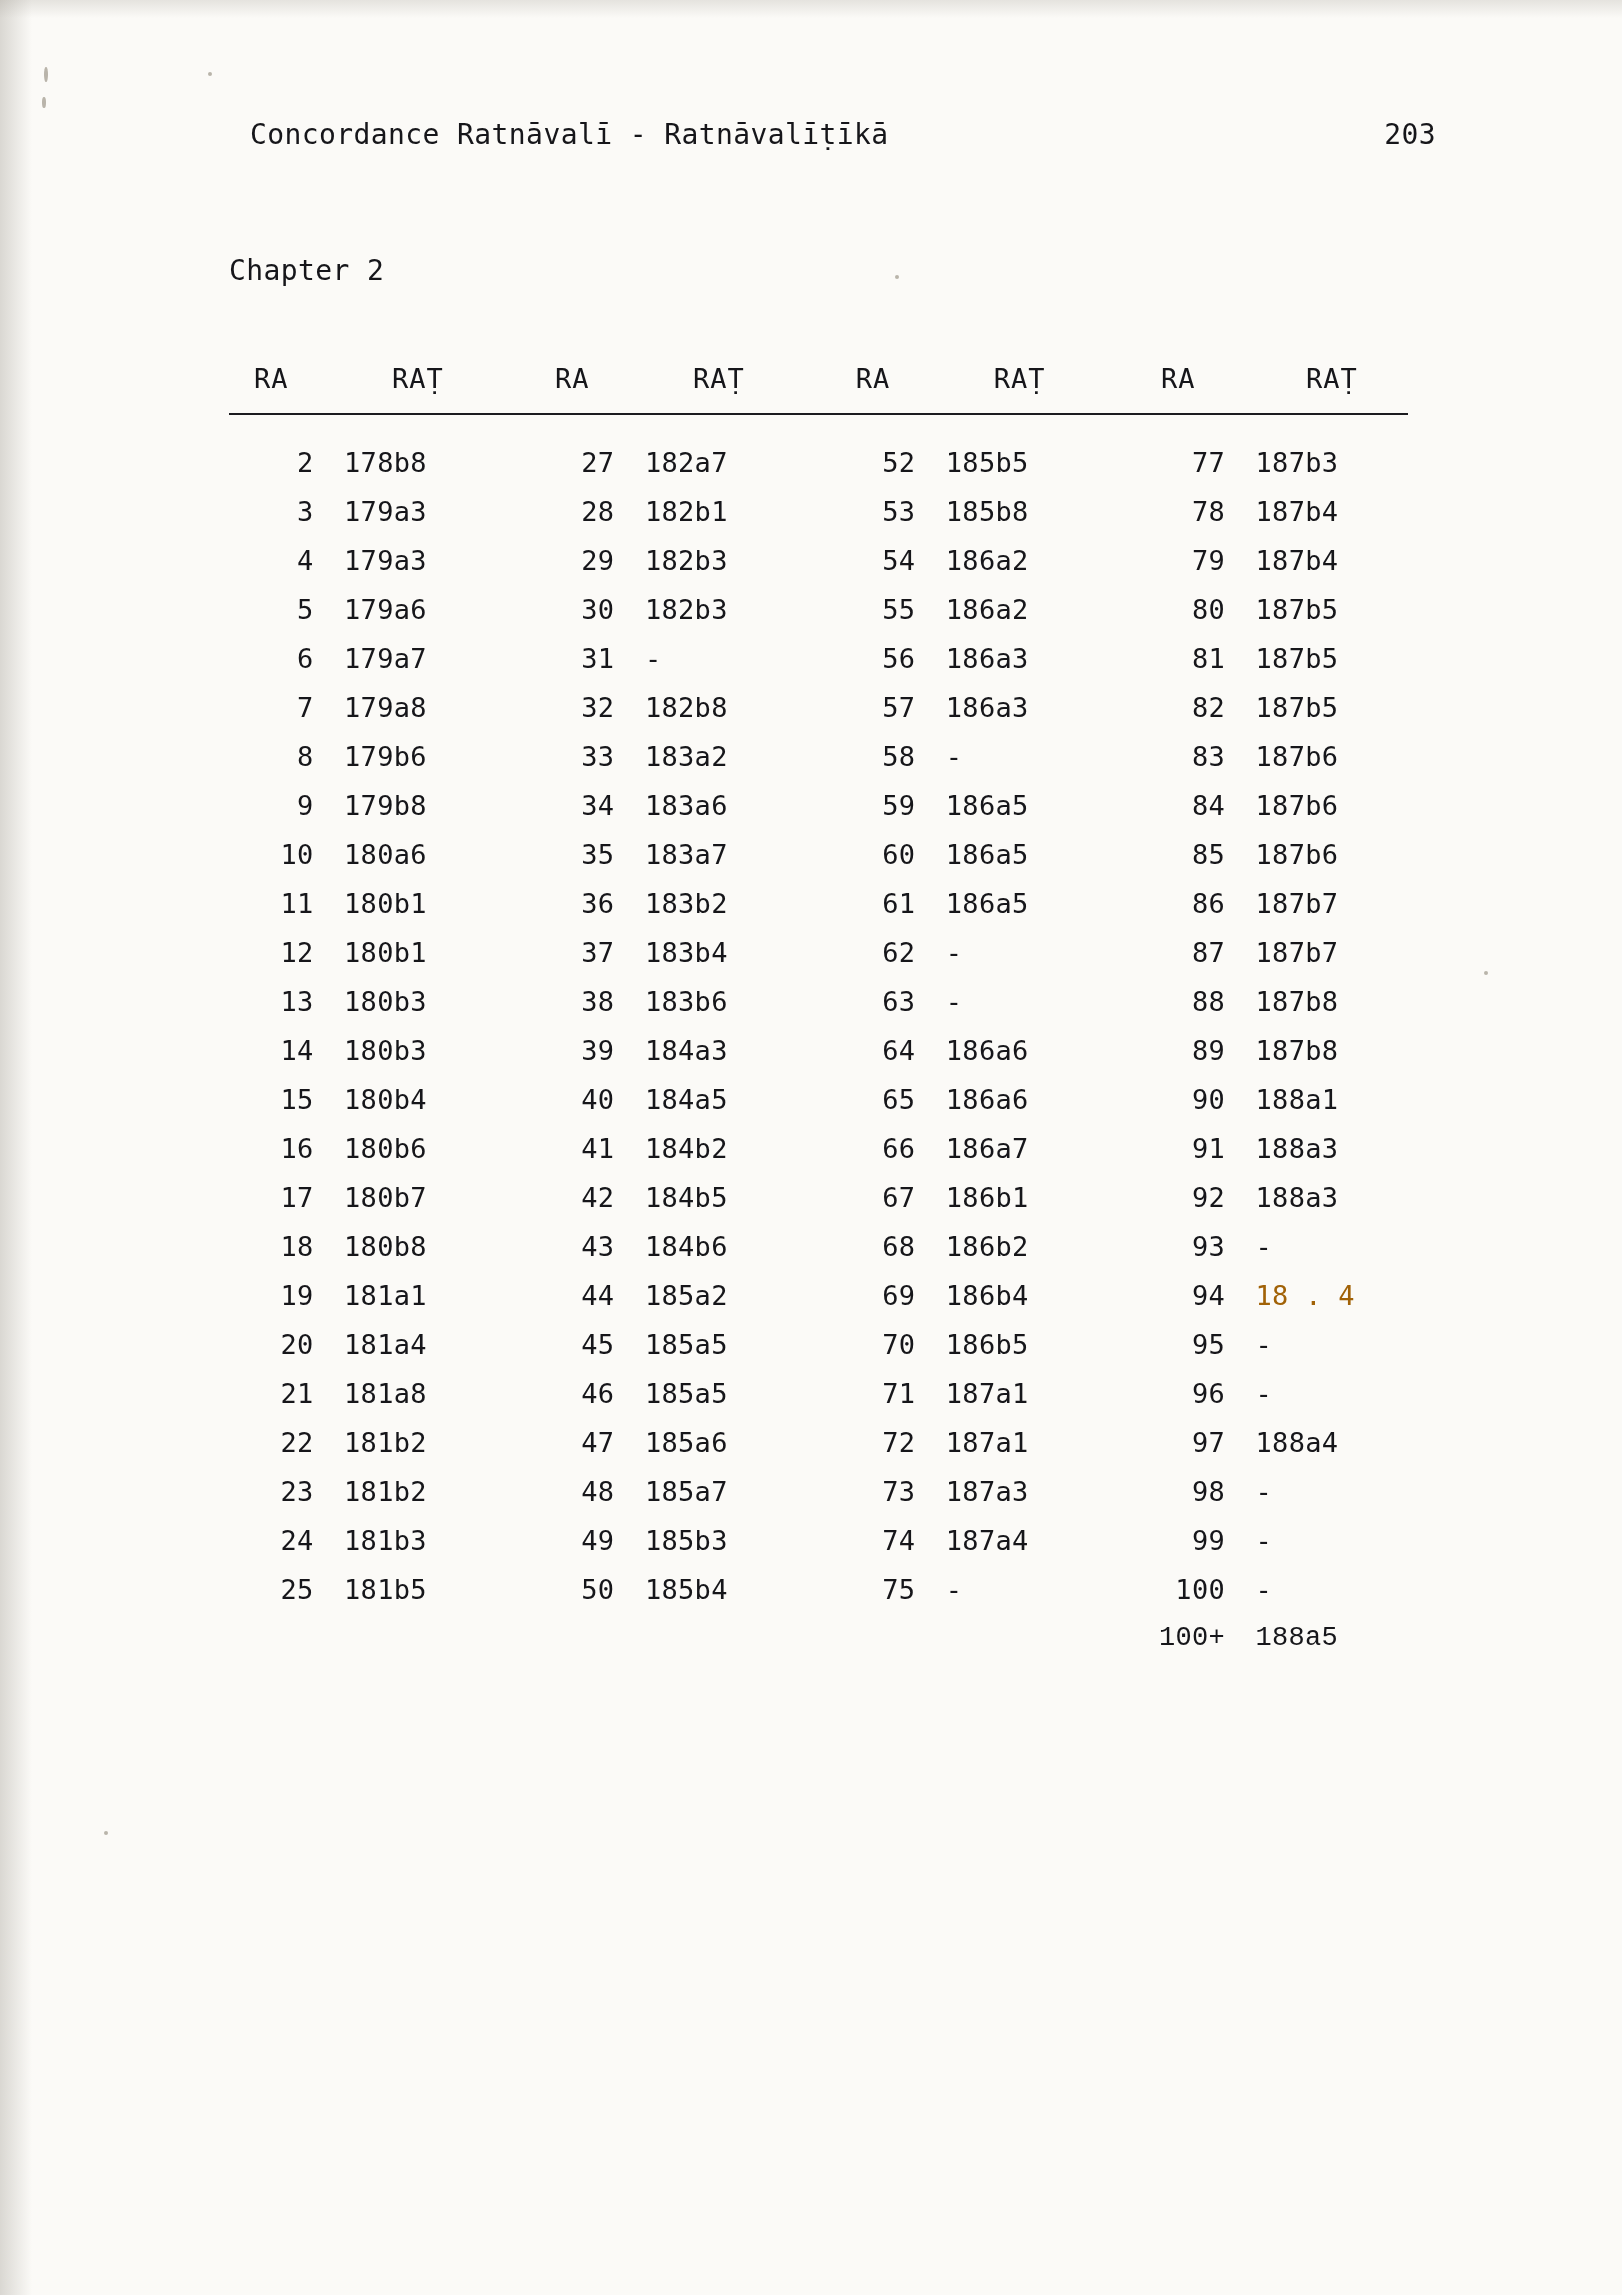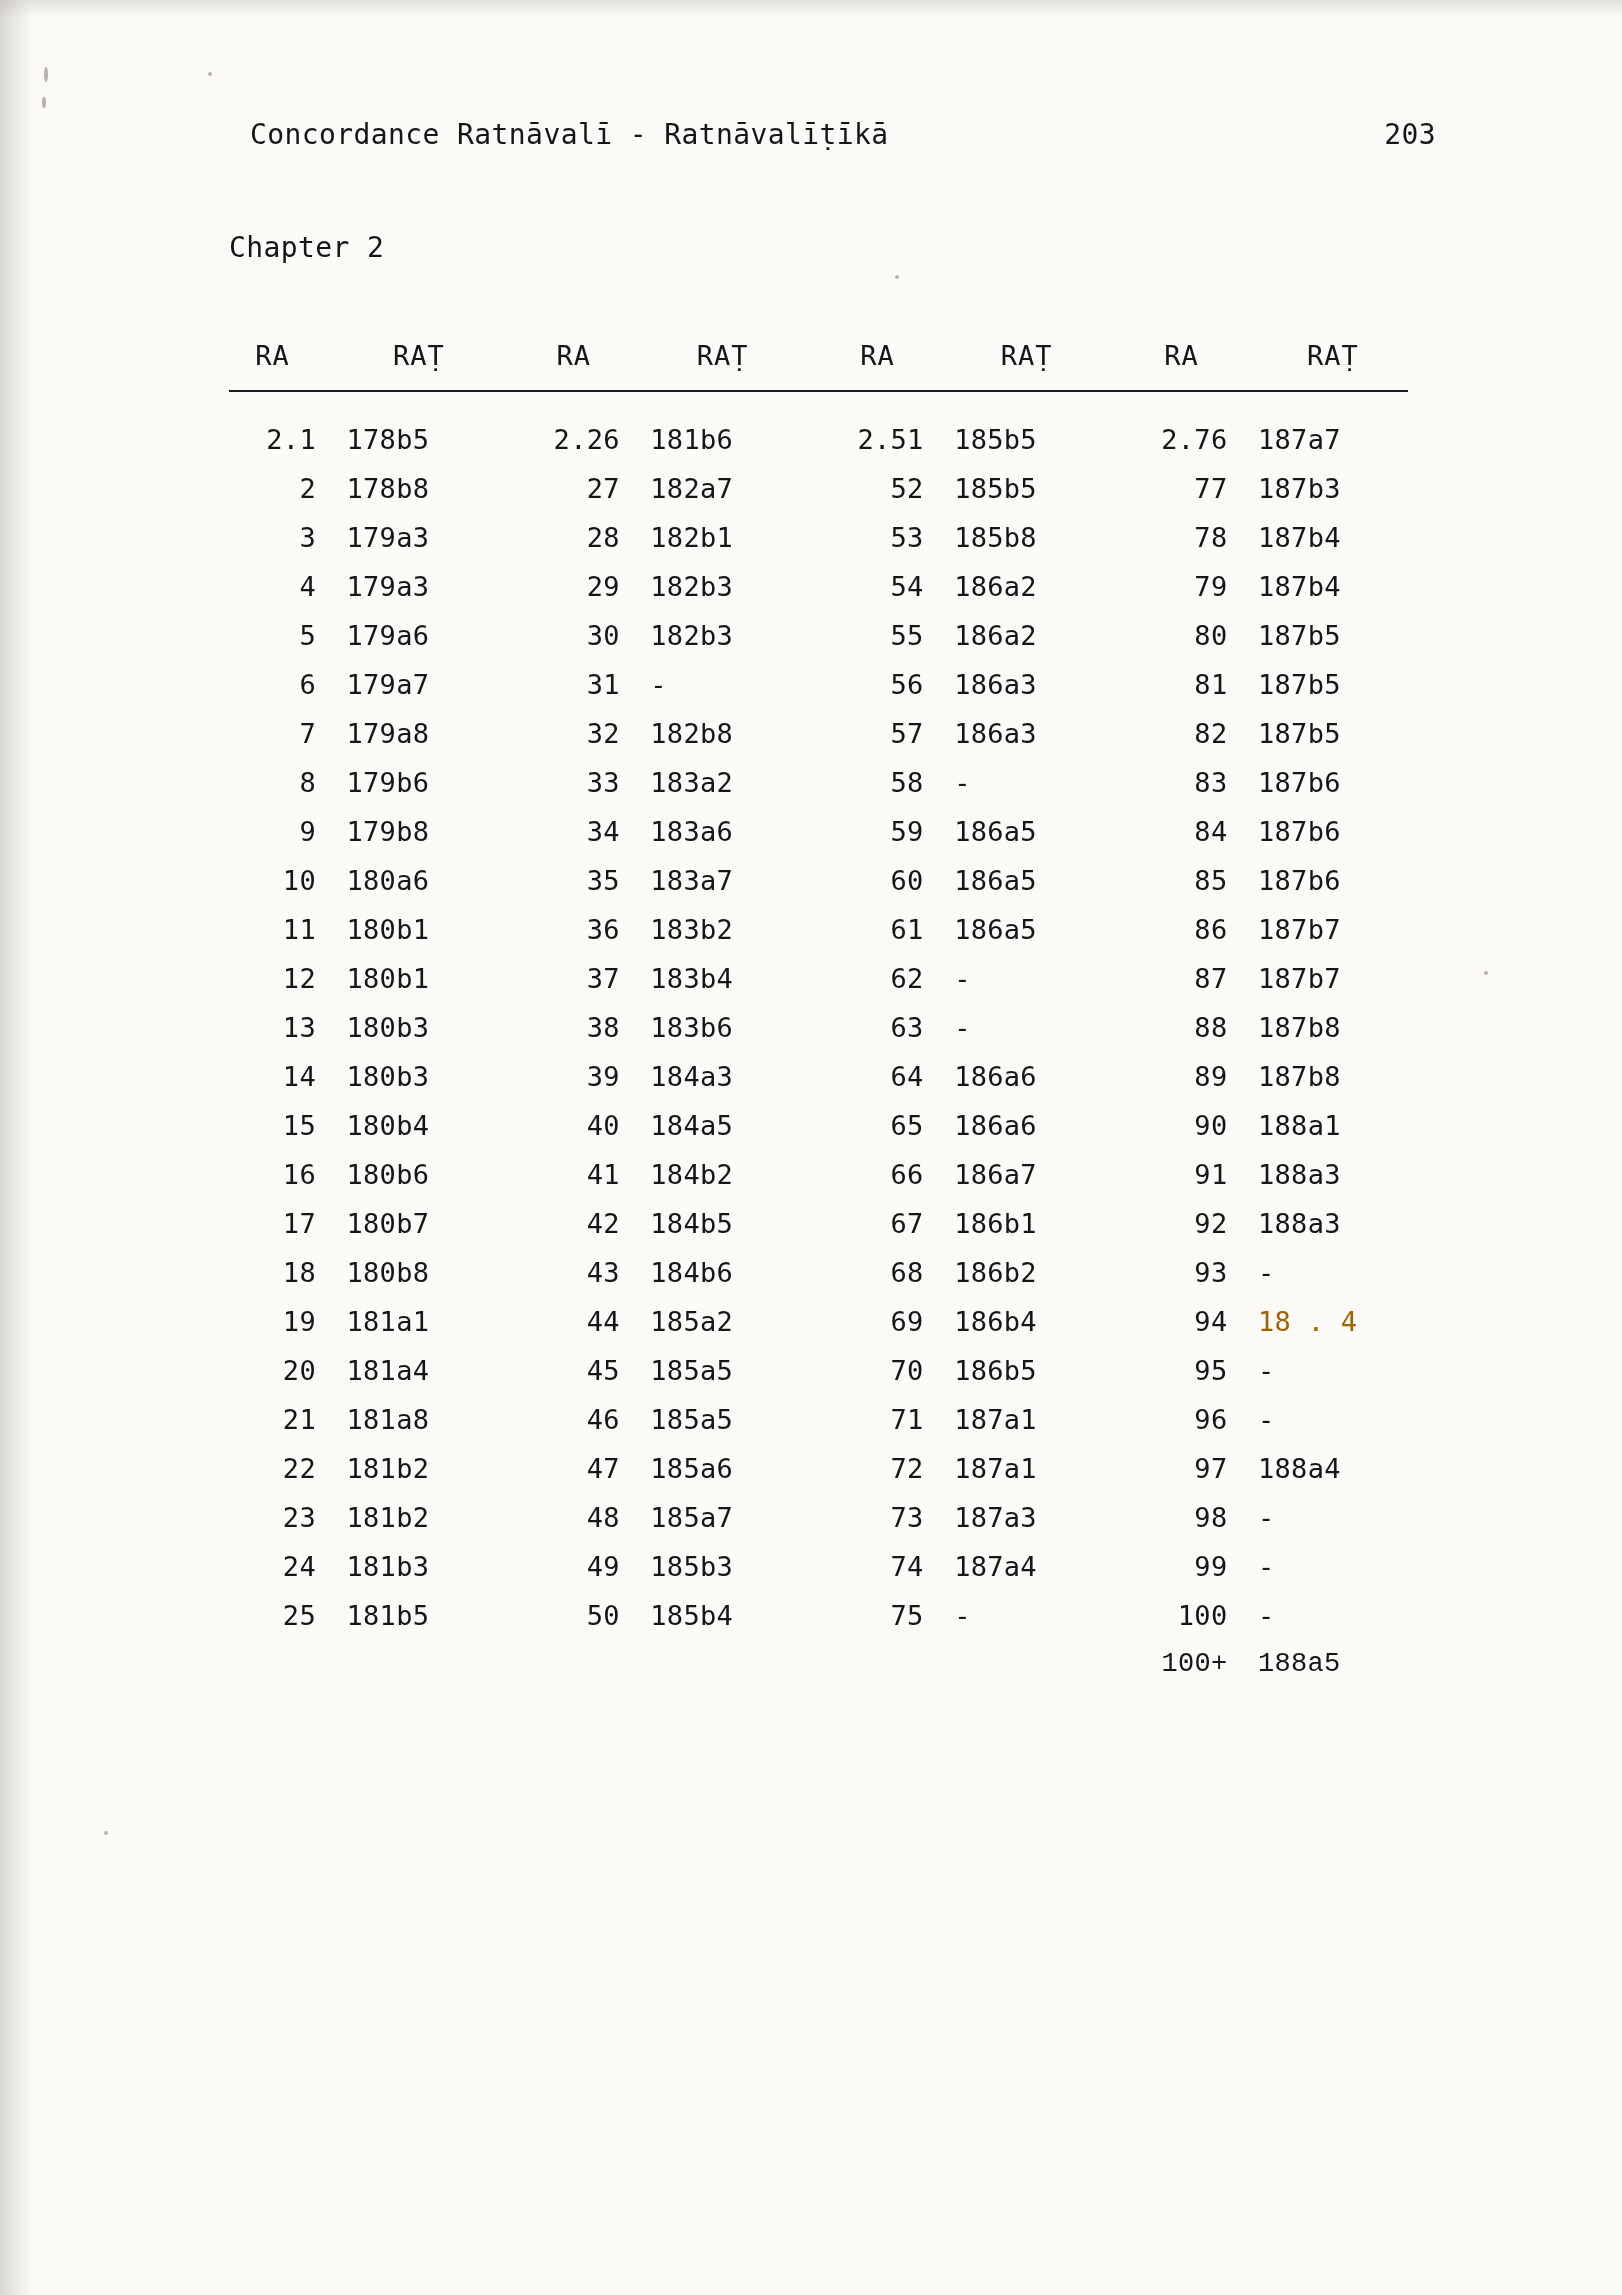--- a/index.html
+++ b/index.html
@@ -54,21 +54,21 @@
   .header-title {
     flex: 0 0 auto;
     margin-left: 21px;
   }
   .header-page {
     margin-left: auto;
     font-size: 28px;
   }
 
   .chapter {
-    margin-top: 80px;
+    margin-top: 103px;
     font-size: 28px;
     letter-spacing: 0.4px;
   }
 
   table.concordance {
     margin-top: 76px;
     border-collapse: collapse;
     width: 1179px;
     font-size: 27px;
     letter-spacing: 0.3px;
@@ -135,33 +135,20 @@
         <th class="h-gap"></th>
         <th class="h-num">RA</th>
         <th class="h-ref">RAṬ</th>
         <th class="h-gap"></th>
         <th class="h-num">RA</th>
         <th class="h-ref">RAṬ</th>
       </tr>
     </thead>
     <tbody id="table-body">
         <tr>
-          <td class="c-num">2.1</td>
-          <td class="c-ref">178b5</td>
-          <td class="c-gap"></td>
-          <td class="c-num">2.26</td>
-          <td class="c-ref">181b6</td>
-          <td class="c-gap"></td>
-          <td class="c-num">2.51</td>
-          <td class="c-ref">185b5</td>
-          <td class="c-gap"></td>
-          <td class="c-num">2.76</td>
-          <td class="c-ref">187a7</td>
-        </tr>
-        <tr>
           <td class="c-num">2</td>
           <td class="c-ref">178b8</td>
           <td class="c-gap"></td>
           <td class="c-num">27</td>
           <td class="c-ref">182a7</td>
           <td class="c-gap"></td>
           <td class="c-num">52</td>
           <td class="c-ref">185b5</td>
           <td class="c-gap"></td>
           <td class="c-num">77</td>

